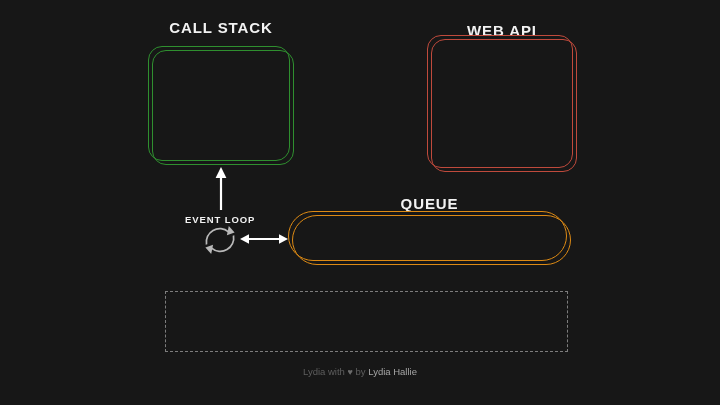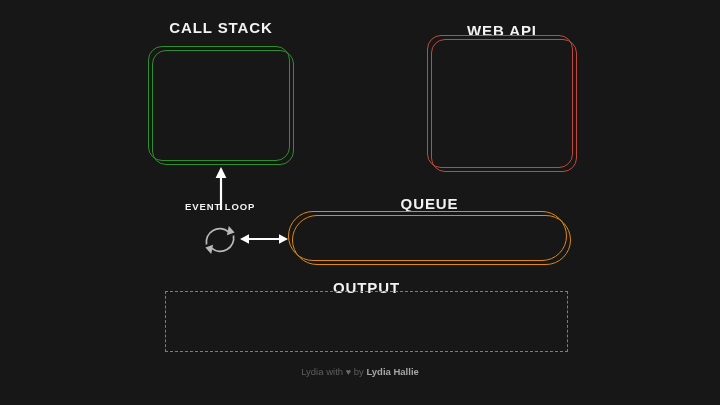--- a/index.html
+++ b/index.html
@@ -84,21 +84,21 @@
   }
 
   
   #call-stack-title { left: 148px; top: 20px; width: 146px; }
   #web-api-title    { left: 427px; top: 23px; width: 150px; }
   #queue-title      { left: 288px; top: 196px; width: 283px; }
   #output-title     { left: 165px; top: 280px; width: 403px; }
 
   #event-loop-title {
     position: absolute;
-    left: 185px; top: 202px;
+    left: 185px; top: 215px;
     font-size: 9.5px;
     font-weight: 700;
     letter-spacing: 0.9px;
     color: #f2f2f2;
     white-space: nowrap;
     line-height: 1;
   }
 
   
   #up-arrow {
@@ -122,21 +122,21 @@
     position: absolute;
     left: 0; top: 366px;
     width: 720px;
     text-align: center;
     font-size: 9.5px;
     color: #5e5e5e;
     line-height: 1.3;
     white-space: nowrap;
   }
   #footer .heart { color: #6b6b6b; font-size: 9px; }
-  #footer .author { color: #a6a6a6; font-weight: 700; }
+  #footer .author { color: #a6a6a6; font-weight: 400; }
   #footer span { vertical-align: middle; }
 </style>
 </head>
 <body>
 
 <div class="stage">
 
   <div class="title" id="call-stack-title">CALL STACK</div>
 
   <div class="box" id="call-stack-box">
@@ -151,21 +151,20 @@
     <div class="outline inner"></div>
   </div>
 
   <div class="title" id="queue-title">QUEUE</div>
 
   <div class="box" id="queue-box">
     <div class="outline outer"></div>
     <div class="outline inner"></div>
   </div>
 
-  <div class="title" id="output-title">OUTPUT</div>
 
   <div id="output-box"></div>
 
   <div id="event-loop-title">EVENT LOOP</div>
 
   <svg id="up-arrow" viewBox="0 0 30 44">
     <line x1="15" y1="44" x2="15" y2="9" stroke="#ffffff" stroke-width="2.2"></line>
     <polygon points="15,1 9.6,12 20.4,12" fill="#ffffff"></polygon>
   </svg>
 

